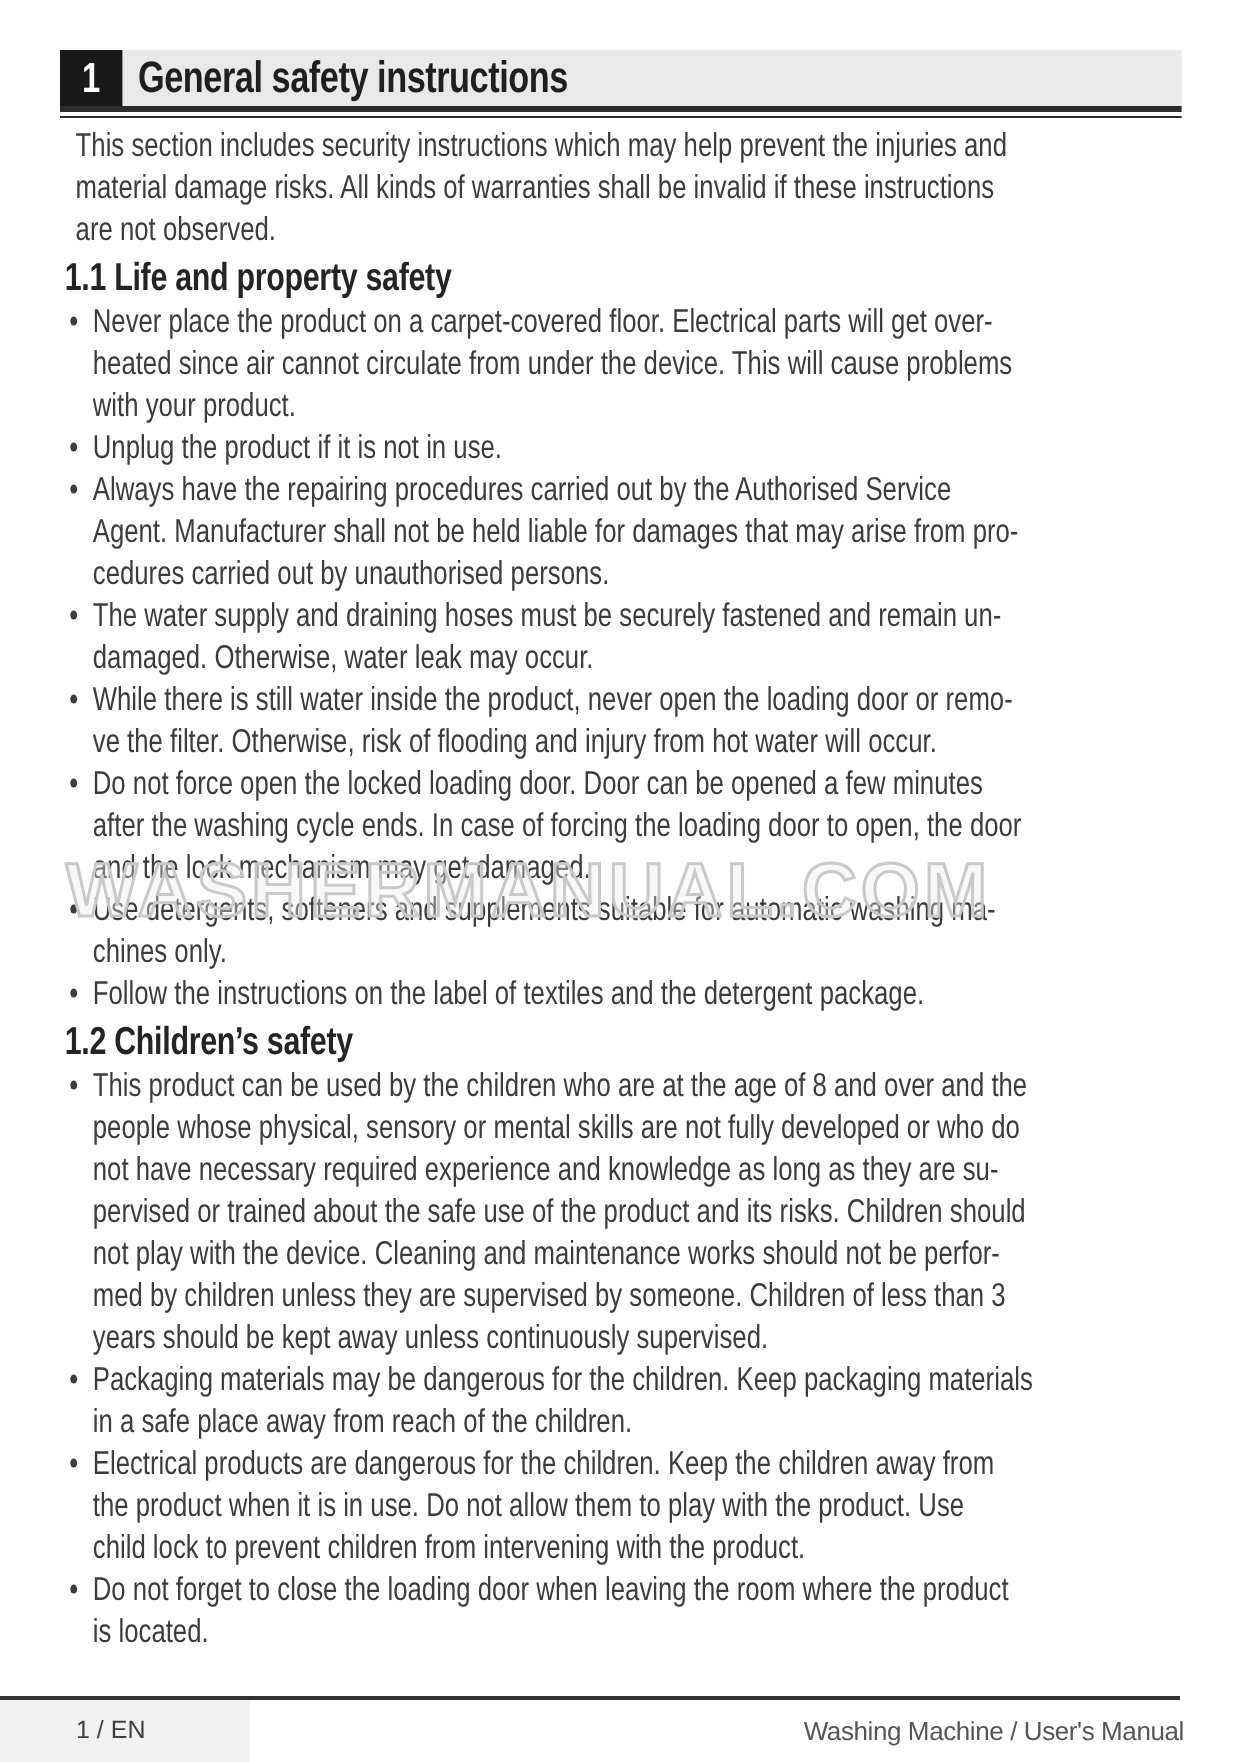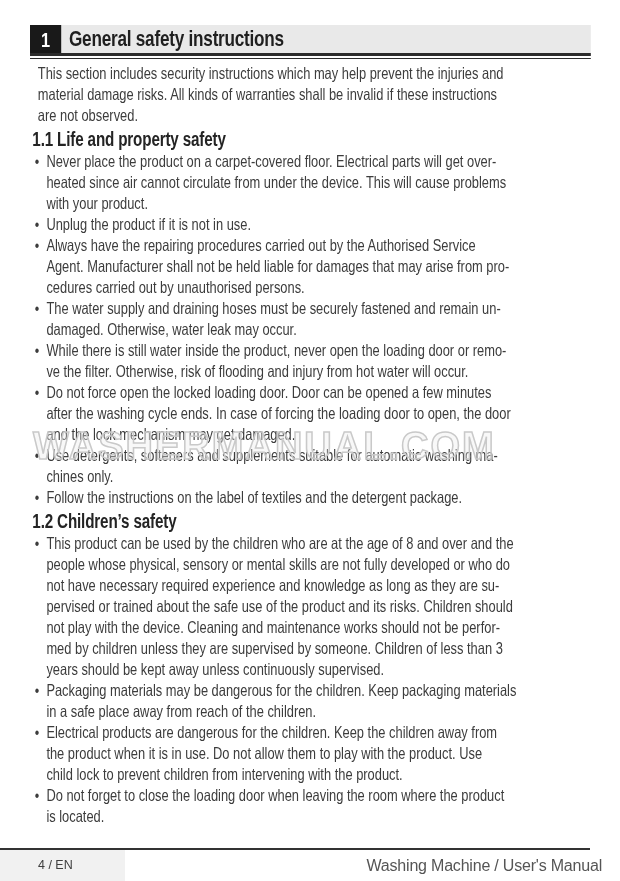--- a/index.html
+++ b/index.html
@@ -110,23 +110,23 @@
     top: 2px; left: 0;
     width: 125px; height: 31px;
     background: #f1f1f1;
     line-height: 31px;
     padding-left: 38px;
     font-size: 12.5px;
     color: #3f3f3f;
   }
   .doc-label {
     position: absolute;
-    top: 2px; right: 18px;
+    top: 2px; right: 28px;
     line-height: 31px;
-    font-size: 16px;
+    font-size: 13px;
     color: #555555;
     letter-spacing: -0.2px;
   }
 </style>
 </head>
 <body>
 
 <div class="page">
   <div class="squeeze">
 
@@ -216,16 +216,16 @@
         <span class="btext">Do not forget to close the loading door when leaving the room where the product
 is located.</span>
       </li>
     </ul>
   </div>
 
   <div class="watermark">WASHERMANUAL.COM</div>
 
   <div class="footer">
     <div class="footer-rule"></div>
-    <div class="page-label-box">4 / EN</div>
+    <div class="page-label-box">1 / EN</div>
     <div class="doc-label">Washing Machine / User's Manual</div>
   </div>
 </div>
 
 </body></html>

